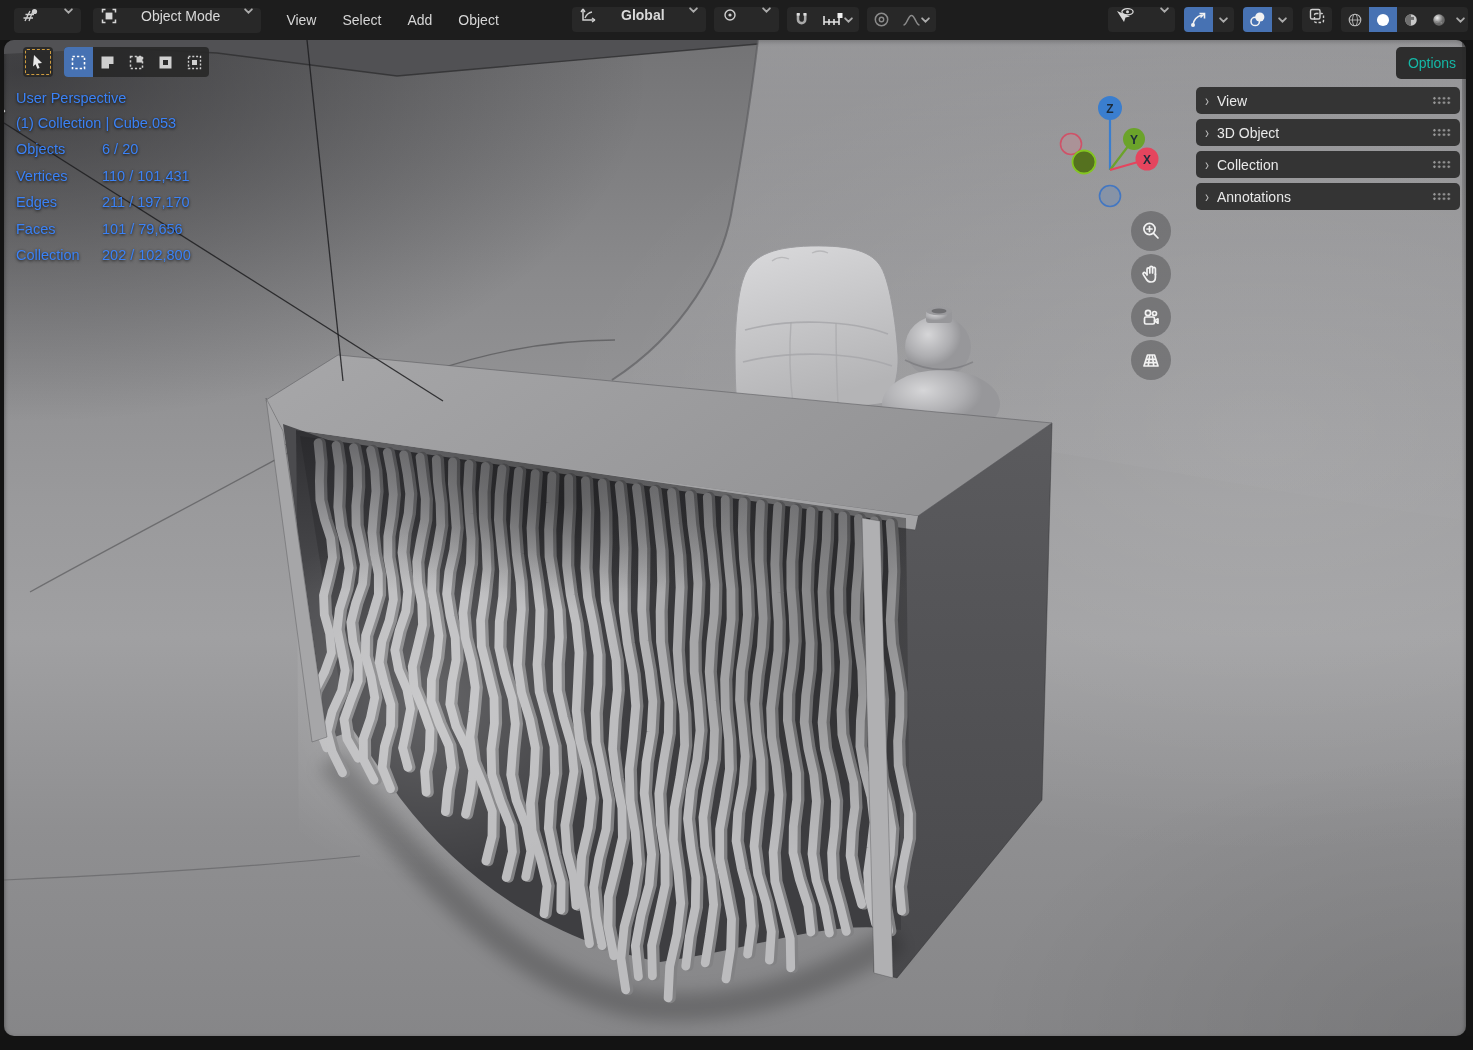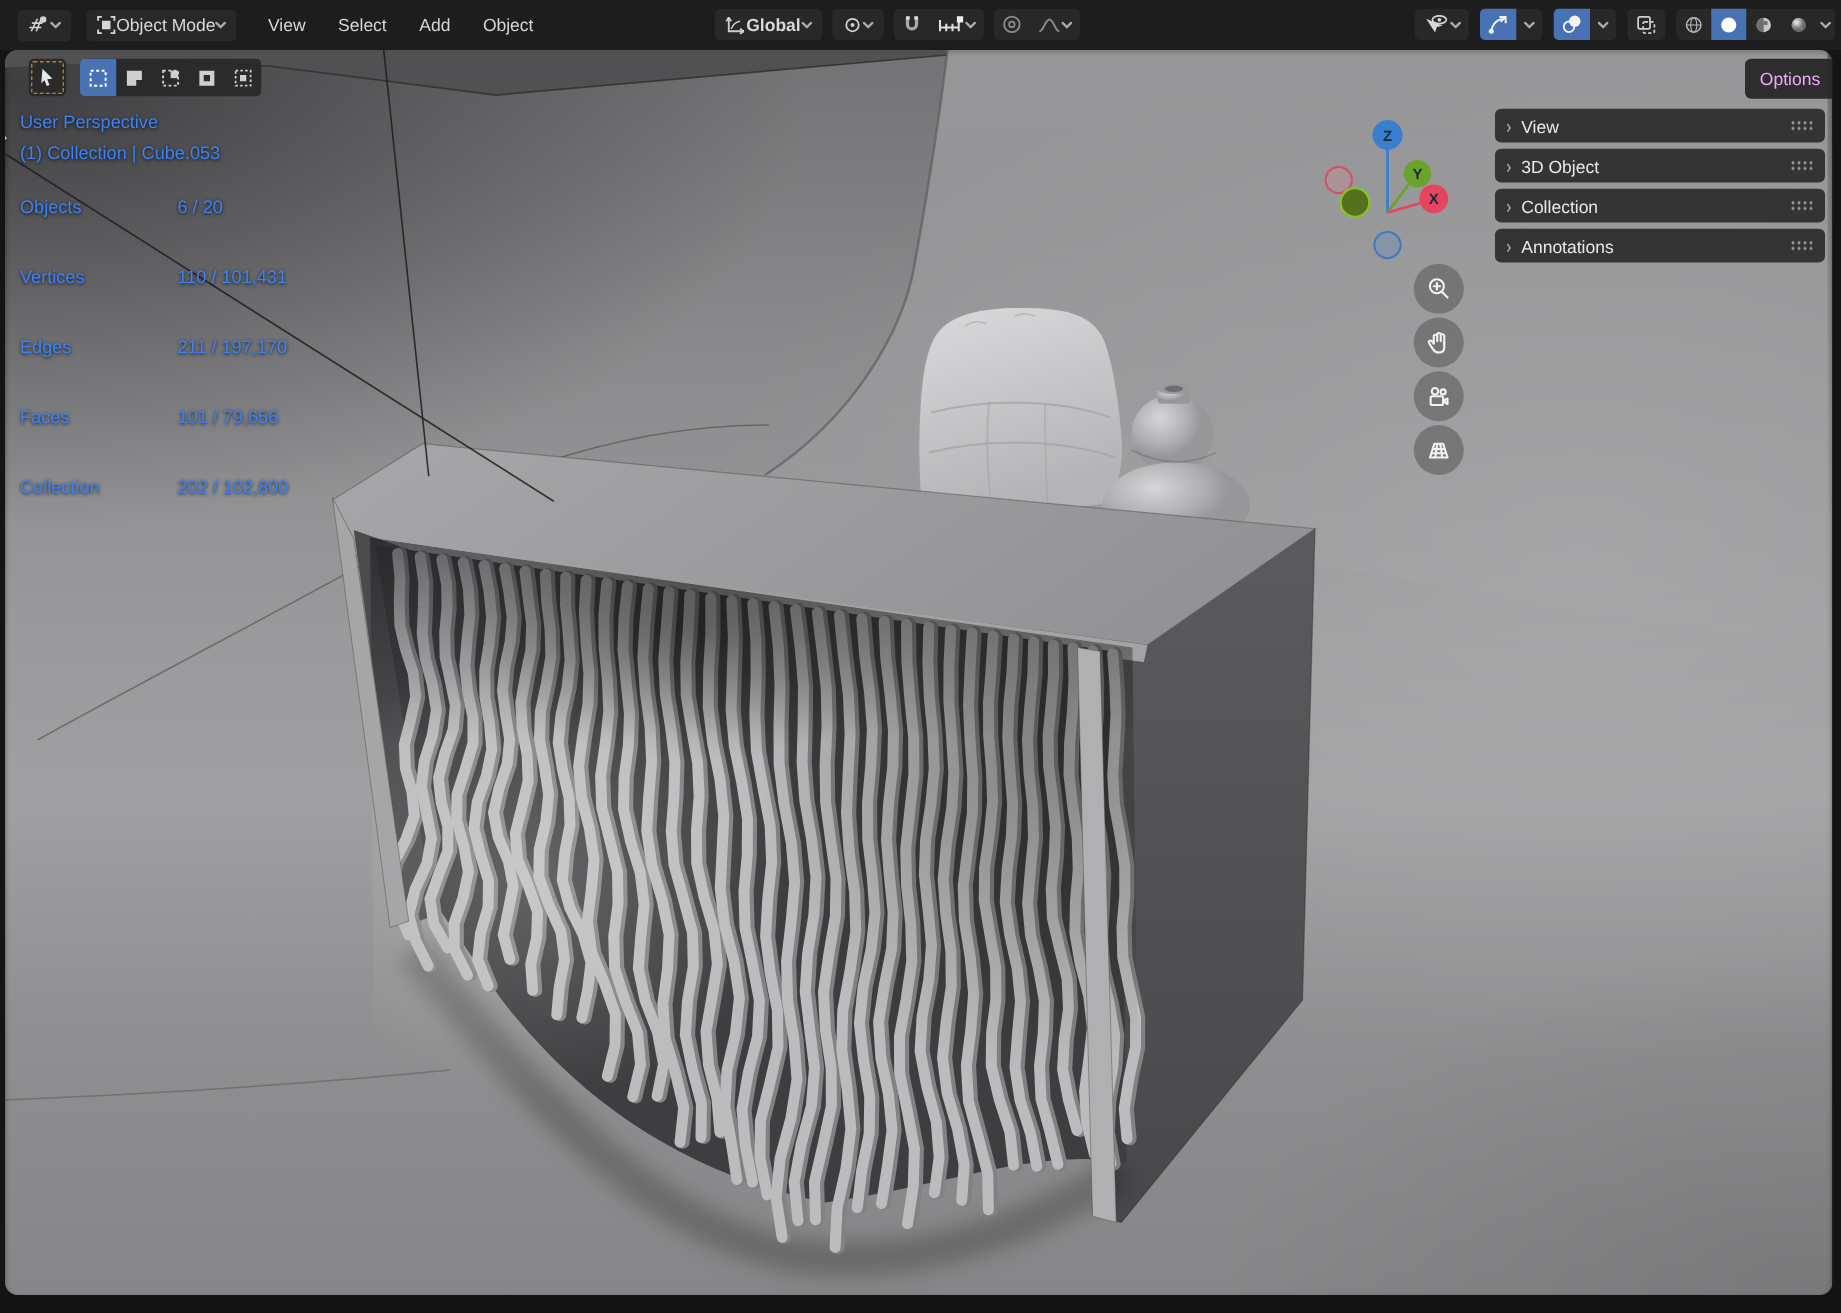--- a/index.html
+++ b/index.html
@@ -3,21 +3,21 @@
 <meta charset="utf-8">
 <style>
   * { margin:0; padding:0; box-sizing:border-box; }
   html,body { width:1473px; height:1050px; background:#131313; overflow:hidden;
     font-family:"Liberation Sans", sans-serif; -webkit-font-smoothing:antialiased; }
   .app { position:relative; width:1473px; height:1050px; background:#131313; }
 
   
   .header { position:absolute; left:0; top:0; width:1473px; height:40px;
     background:#1d1d1d; display:flex; align-items:center; z-index:40; }
-  .hbtn { display:flex; align-items:center; gap:0; background:#282828; border-radius:4px;
+  .hbtn { display:flex; align-items:flex-start; gap:24px; background:#282828; border-radius:4px;
     height:25px; padding:0 8px; color:#d9d9d9; font-size:14px; cursor:default; }
   .menuitem { color:#d6d6d6; font-size:14px; padding:0 13px; height:26px; display:flex; align-items:center; }
   .chev { width:9px; height:6px; }
   .chev path { stroke:#ababab; stroke-width:1.6; fill:none; stroke-linecap:round; }
   .iconsvg { display:block; }
   .grp { display:flex; align-items:center; background:#282828; border-radius:4px; height:25px; }
   .grp .seg { display:flex; align-items:center; justify-content:center; height:25px; padding:0 6px; }
   .hdr-center { position:absolute; left:572px; top:7px; display:flex; gap:8px; align-items:center;font-weight:bold; }
   .hdr-right { position:absolute; right:5px; top:7px; display:flex; gap:9px; align-items:center; }
   .bluebtn { background:#4772b3 !important; border-radius:4px 0 0 4px; }
@@ -45,27 +45,27 @@
   .cursorbtn { width:30px; height:30px; background:rgba(40,40,40,.92); border-radius:4px;
     outline:1.6px dashed #cf9c3f; outline-offset:-3px; display:flex; align-items:center; justify-content:center; }
   .selgrp { display:flex; background:rgba(40,40,40,.92); border-radius:4px; overflow:hidden; }
   .selbtn { width:29px; height:30px; display:flex; align-items:center; justify-content:center; }
   .selbtn.active { background:#4772b3; }
 
   
   .stats { position:absolute; left:16px; top:86px; z-index:25; color:#3b82f6;
     text-shadow:0 1px 3px rgba(0,0,0,.85); font-size:14.5px; font-weight:500; }
   .stats .line { line-height:25px; }
-  .stats-table { display:grid; grid-template-columns:86px auto; row-gap:10.5px; margin-top:22px;gap:40px; }
+  .stats-table { display:grid; grid-template-columns:86px auto; row-gap:10.5px; margin-top:5px; }
   .region-arrow { position:absolute; left:1px; top:101px; color:#c9c9c9; font-size:15px; z-index:25;
     text-shadow:0 1px 2px rgba(0,0,0,.6); }
 
   
   .optionsbtn { position:absolute; left:1396px; top:47px; width:72px; height:32px; z-index:30;
-    background:rgba(41,41,41,.96); border-radius:5px 0 0 5px; color:#f0abfc; font-size:14px;
+    background:rgba(41,41,41,.96); border-radius:5px 0 0 5px; color:#14b8a6; font-size:14px;
     display:flex; align-items:center; justify-content:center; }
   .sidetabs { position:absolute; left:1196px; top:87px; width:264px; z-index:30; }
   .sidetab { height:27px; margin-bottom:5px; background:rgba(46,46,46,.94); border-radius:5px;
     display:flex; align-items:center; padding:0 9px; color:#e9e9e9; font-size:14px; }
   .sidetab .arrow { color:#bdbdbd; font-size:12px; margin-right:8px; transform:scaleY(1.3); }
   .sidetab .grip { margin-left:auto; width:19px; height:9px;
     background-image:radial-gradient(circle, #9a9a9a 1px, transparent 1.4px);
     background-size:4.8px 4.5px; background-position:0 0; }
 
   

